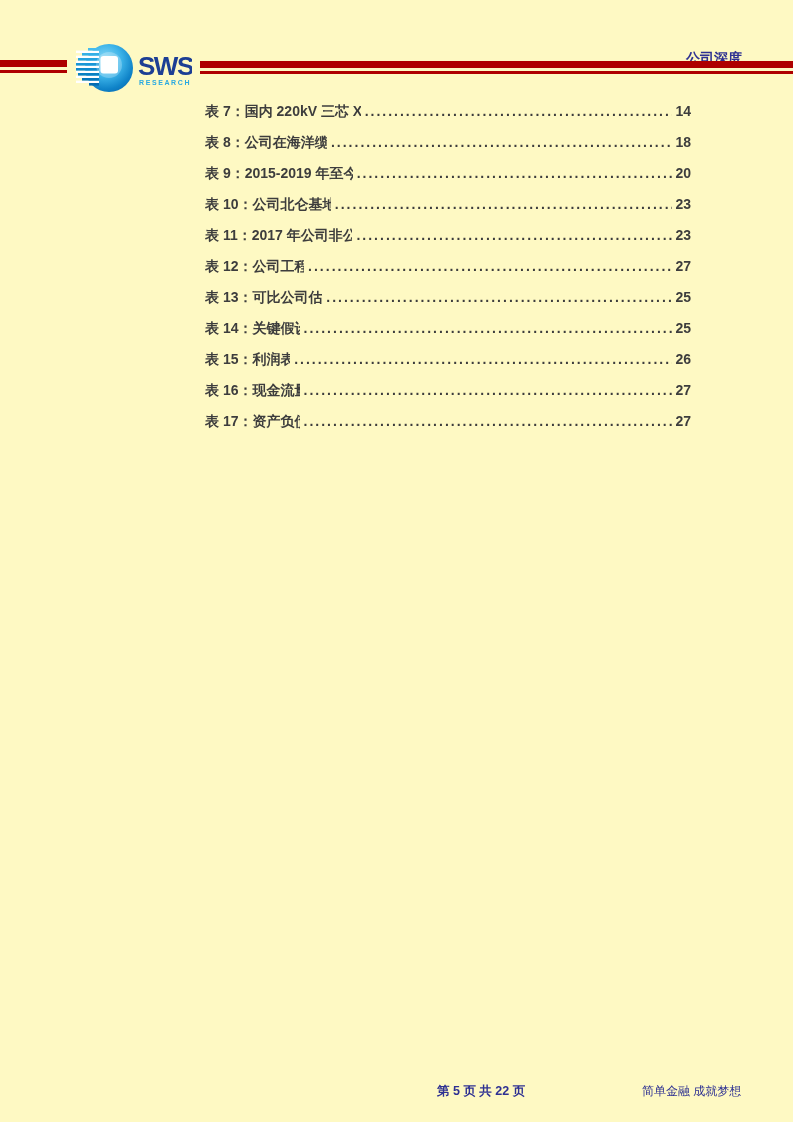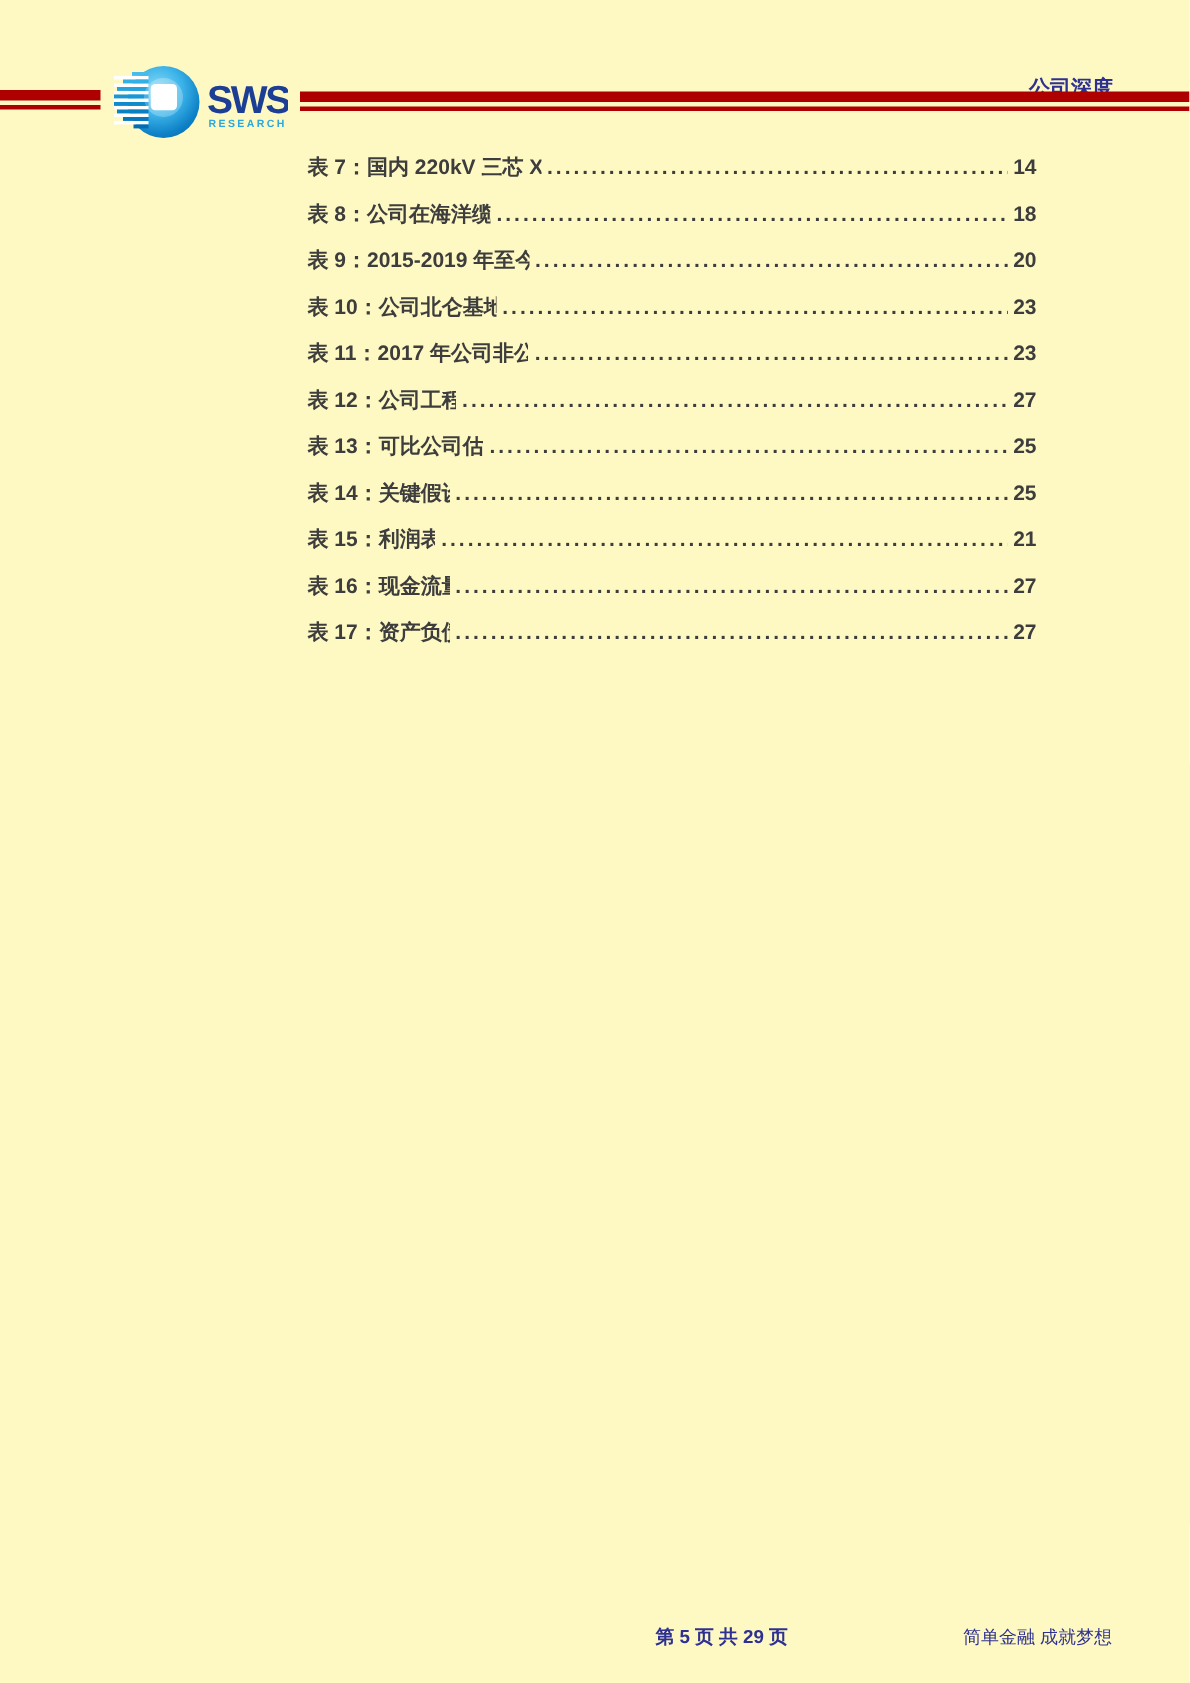--- a/index.html
+++ b/index.html
@@ -156,30 +156,30 @@
       <span class="toc-page">25</span>
     </div>
     <div class="toc-row">
       <span class="toc-label">表 14：关键假设表（单位：百万元）</span>
       <span class="toc-dots">........................................................................................................................................................</span>
       <span class="toc-page">25</span>
     </div>
     <div class="toc-row">
       <span class="toc-label">表 15：利润表（单位：百万元）</span>
       <span class="toc-dots">........................................................................................................................................................</span>
-      <span class="toc-page">21</span>
+      <span class="toc-page">26</span>
     </div>
     <div class="toc-row">
       <span class="toc-label">表 16：现金流量表（单位：百万元）</span>
       <span class="toc-dots">........................................................................................................................................................</span>
       <span class="toc-page">27</span>
     </div>
     <div class="toc-row">
       <span class="toc-label">表 17：资产负债表（单位：百万元）</span>
       <span class="toc-dots">........................................................................................................................................................</span>
       <span class="toc-page">27</span>
     </div>
   </div>
 
-  <div class="footer-page-info">第 5 页 共 29 页</div>
+  <div class="footer-page-info">第 5 页 共 22 页</div>
   <div class="footer-slogan">简单金融 成就梦想</div>
 
 </div>
 
 </body></html>

